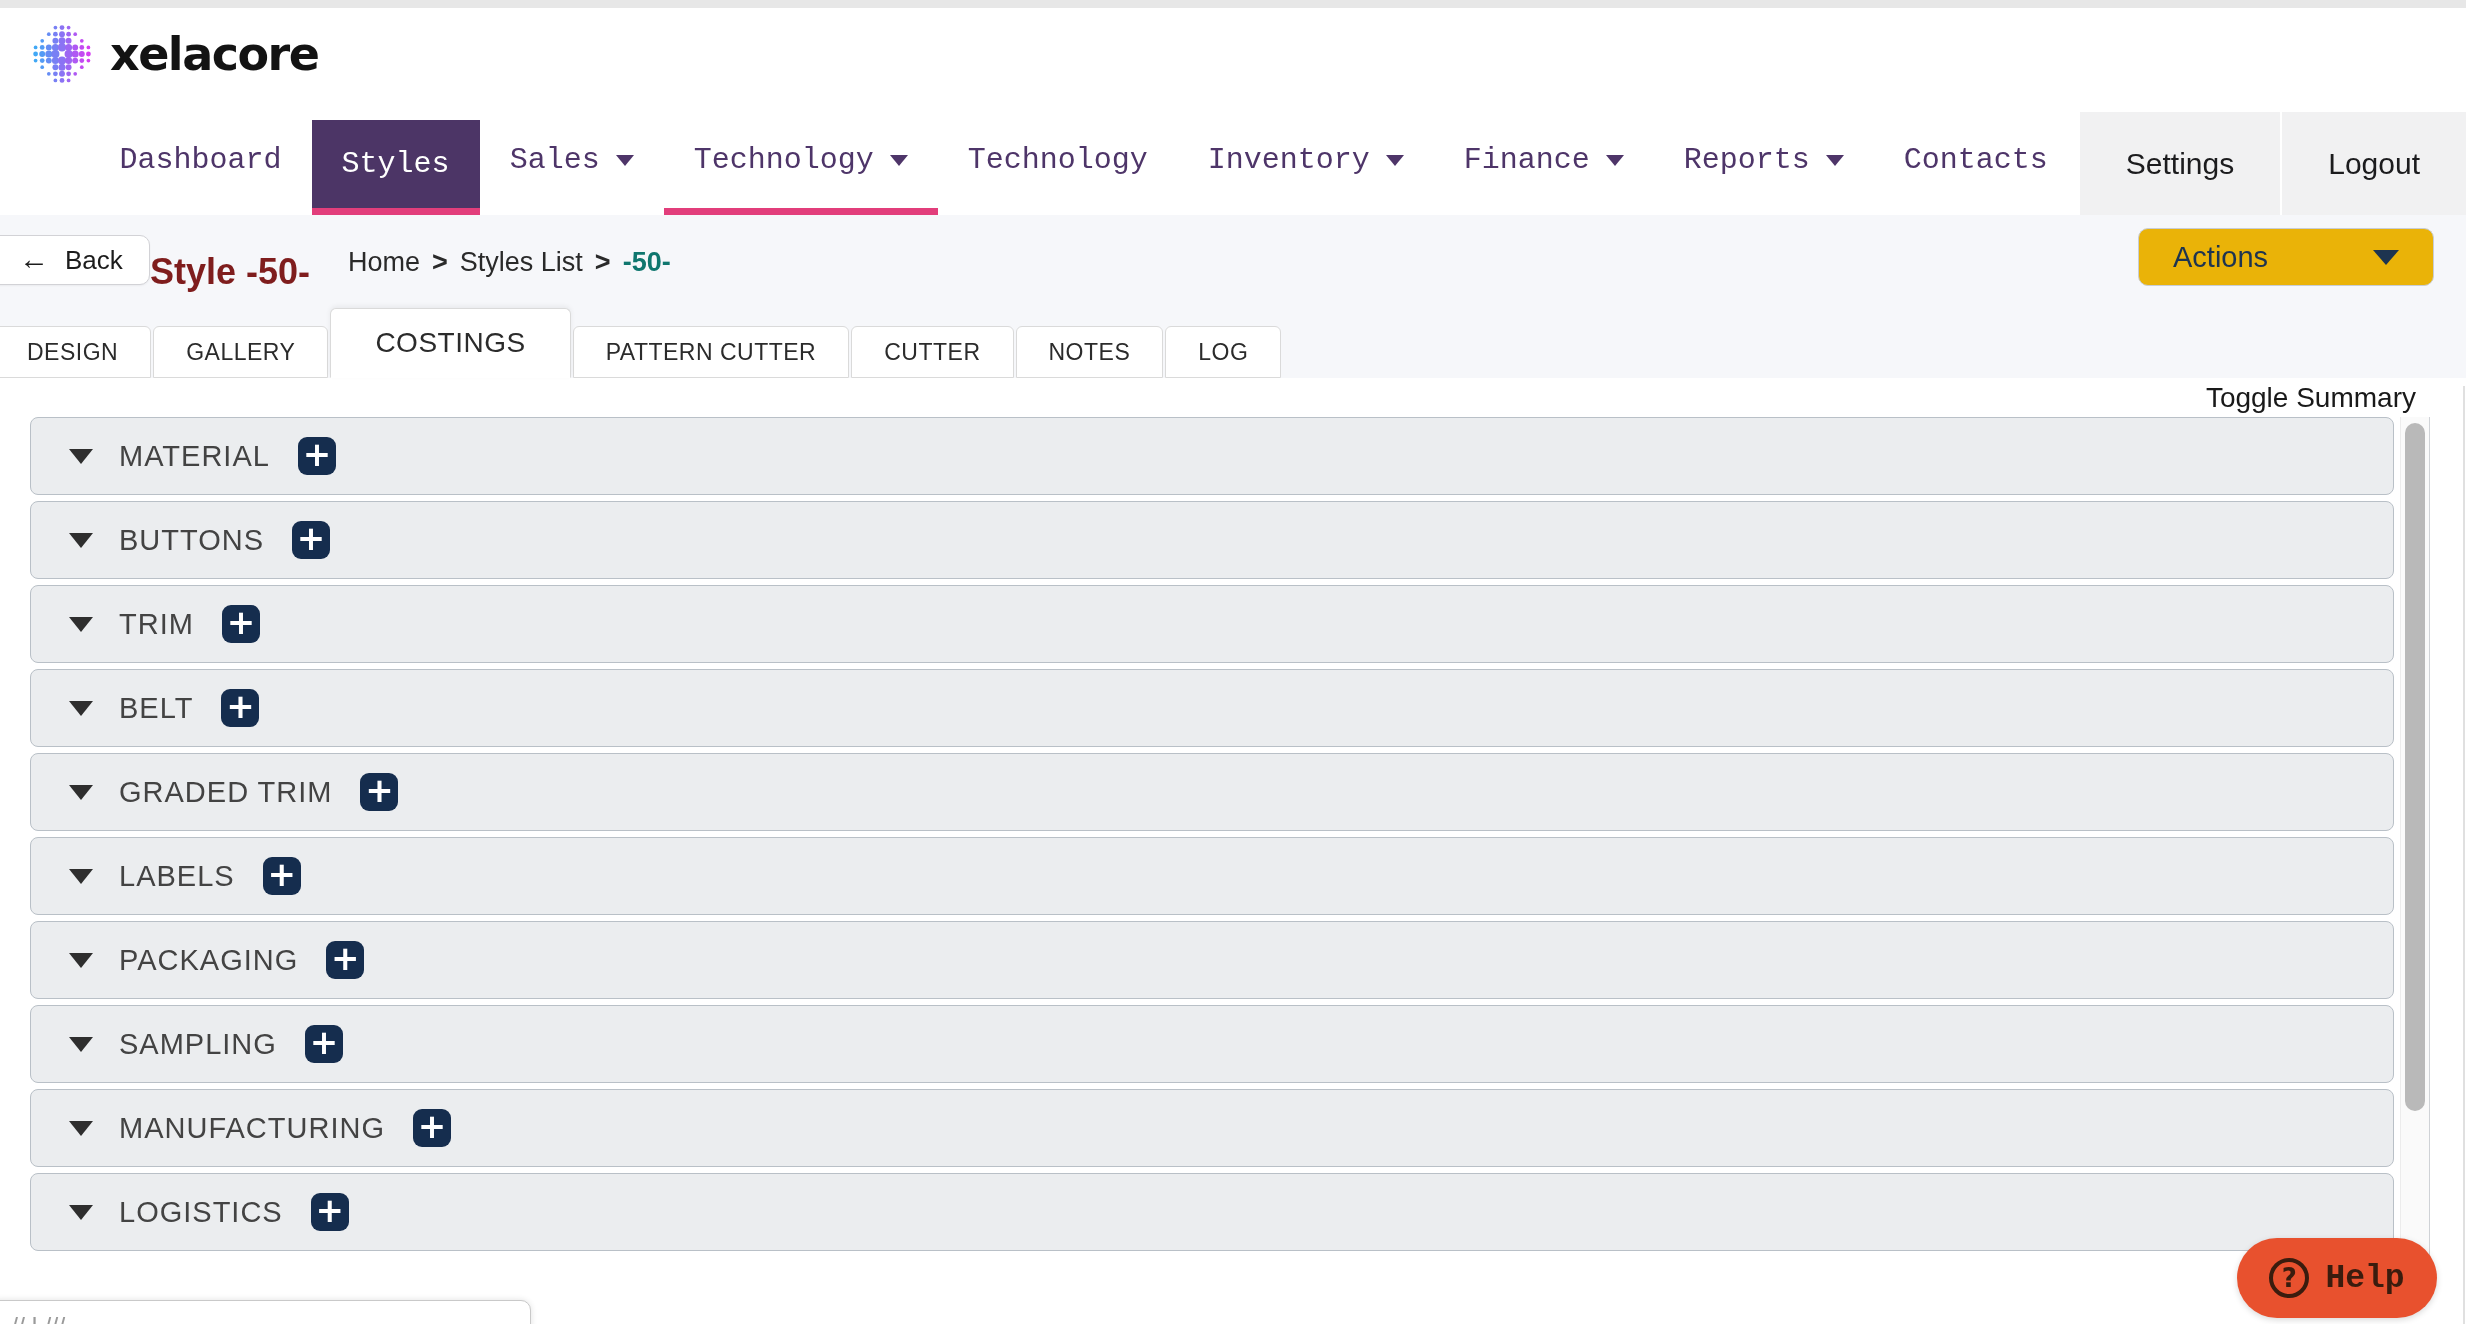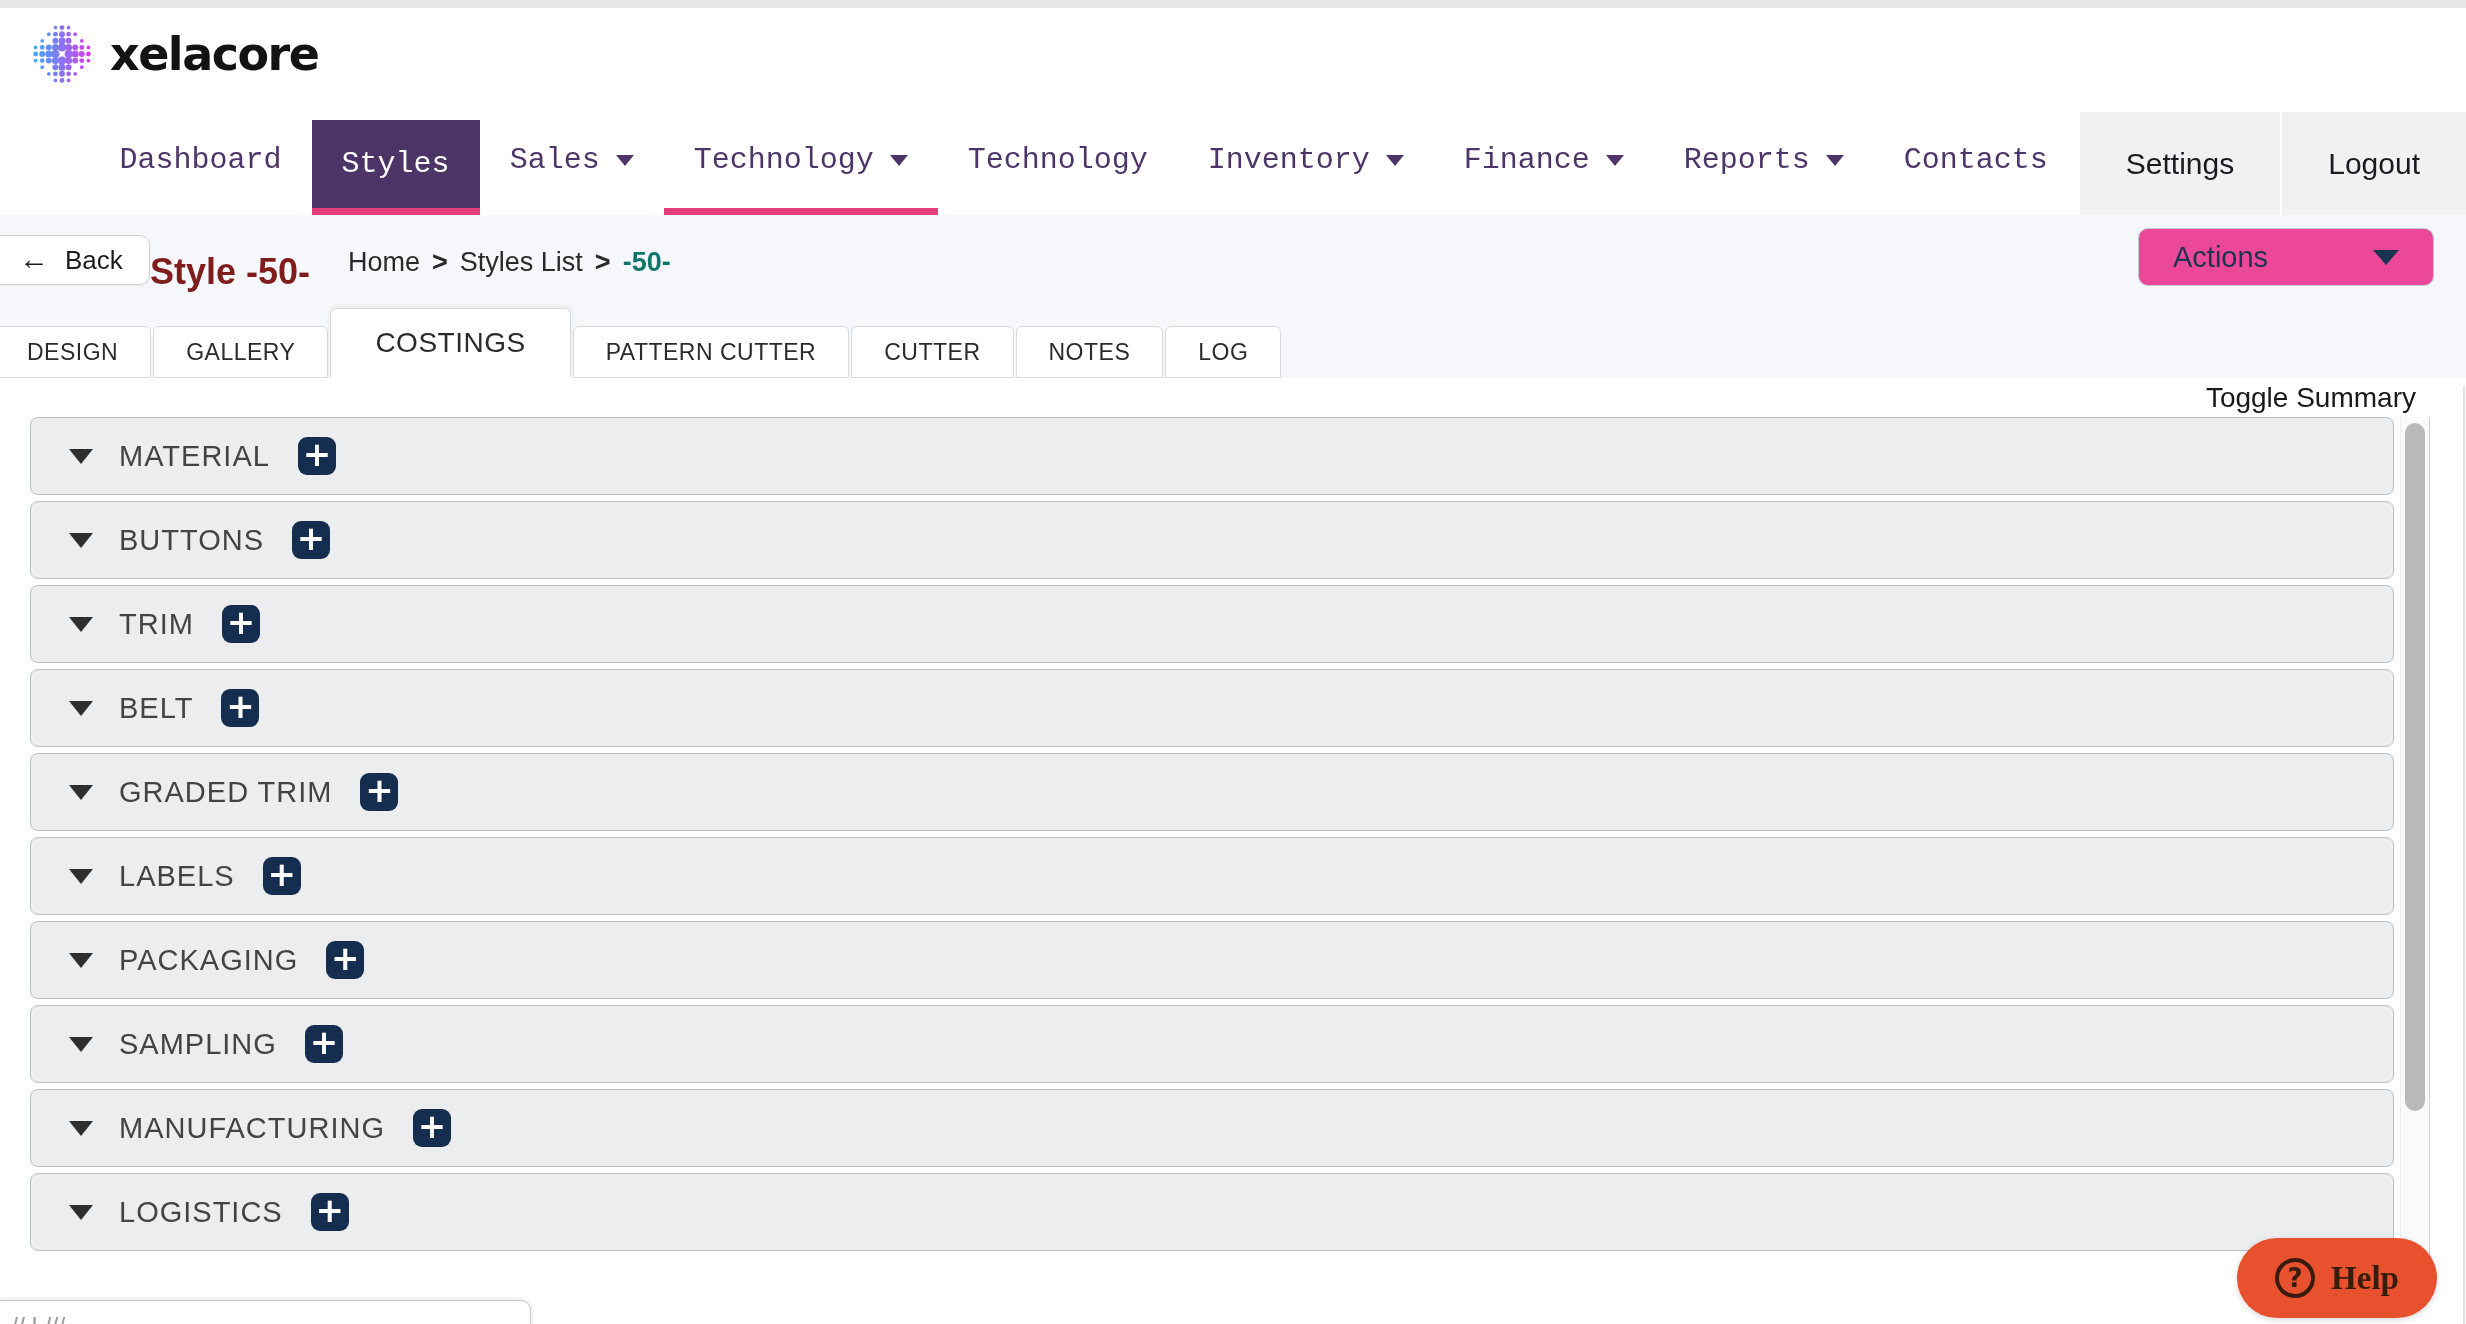--- a/index.html
+++ b/index.html
@@ -37,21 +37,21 @@
   .toolbar{position:relative;height:163px;background:var(--toolbar-bg);}
   .back-button{position:absolute;left:-12px;top:20px;height:50px;padding:0 26px 0 30px;background:#fff;
     border:1px solid #d2d2d6;border-radius:10px;display:flex;align-items:center;gap:16px;
     font-size:26px;color:#1c1c1c;box-shadow:0 1px 2px rgba(0,0,0,.05);cursor:pointer;}
   .back-arrow{font-size:30px;line-height:1;margin-top:-3px;}
   .page-title{position:absolute;left:150px;top:24px;font-size:36px;font-weight:bold;color:#7f1d1d;margin-top:12px;}
   .breadcrumb{position:absolute;left:348px;top:32px;font-size:27px;color:#2a2a2a;display:flex;gap:12px;align-items:center;}
   .breadcrumb .bc-link{cursor:pointer;}
   .breadcrumb .bc-sep{font-weight:bold;}
   .breadcrumb .bc-current{color:#0f766e;font-weight:bold;}
-  .actions-button{position:absolute;right:32px;top:13px;width:296px;height:58px;background:#ec4899;
+  .actions-button{position:absolute;right:32px;top:13px;width:296px;height:58px;background:#eab308;
     border:1px solid #c8cdd5;border-radius:10px;display:flex;align-items:center;justify-content:space-between;
     padding:0 34px;font-size:29px;color:var(--navy-text);cursor:pointer;}
   .actions-caret{width:0;height:0;border-left:13px solid transparent;border-right:13px solid transparent;
     border-top:15px solid var(--navy-text);}
   
   .tabs{position:absolute;left:-6px;bottom:0;display:flex;align-items:flex-end;}
   .tab{height:52px;display:flex;align-items:center;padding:0 32px;background:#fff;
     border:1px solid #dadada;border-radius:6px 6px 0 0;margin-right:2px;font-size:23px;color:#2b2b2b;
     letter-spacing:.5px;cursor:pointer;white-space:nowrap;}
   .tab.active{height:70px;font-size:28px;padding:0 44px;border-bottom-color:#fff;
@@ -72,21 +72,21 @@
   .scrollbar{position:absolute;right:0;top:0;bottom:0;width:30px;background:#fafafa;
     border-left:1px solid #ececec;border-right:1px solid #cfd2d6;}
   .scroll-thumb{position:absolute;left:4px;top:6px;width:20px;height:688px;background:#b9b9b9;border-radius:11px;cursor:pointer;}
   .right-edge{position:absolute;top:386px;right:1px;width:2px;height:938px;background:#e0e0e0;}
   
   .help-button{position:absolute;right:29px;bottom:6px;width:200px;height:80px;border-radius:40px;
     background:var(--orange);display:flex;align-items:center;justify-content:center;gap:16px;cursor:pointer;
     box-shadow:0 2px 6px rgba(0,0,0,.15);}
   .help-q{width:40px;height:40px;border:4px solid #3a1c0e;border-radius:50%;color:#3a1c0e;font-size:26px;
     font-weight:bold;display:flex;align-items:center;justify-content:center;font-family:"DejaVu Sans", sans-serif;}
-  .help-label{font-size:33px;font-weight:800;color:#3a1c0e;font-family:Liberation Serif, serif;text-align:center;}
+  .help-label{font-size:33px;font-weight:800;color:#3a1c0e;font-family:Liberation Mono, monospace;text-align:center;}
   .status-tooltip{position:absolute;left:-14px;bottom:-34px;width:545px;height:58px;background:#fff;
     border:1px solid #c9c9c9;border-radius:10px;box-shadow:0 0 6px rgba(0,0,0,.12);
     padding:12px 24px;font-size:25px;color:#9a9a9a;overflow:hidden;white-space:nowrap;}
 </style>
 </head>
 <body>
 
 <div class="top-strip"></div>
 
 <div class="header">

